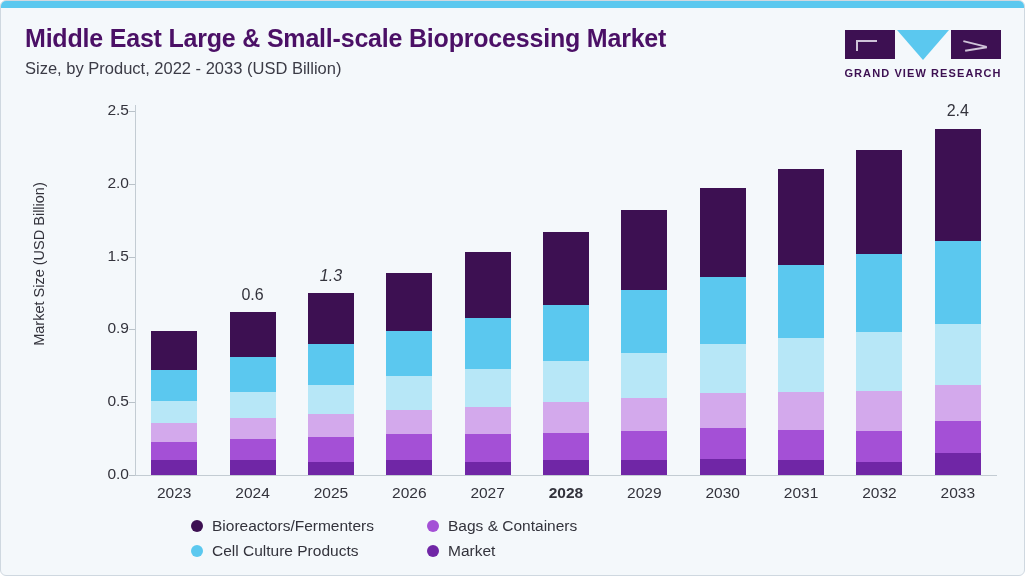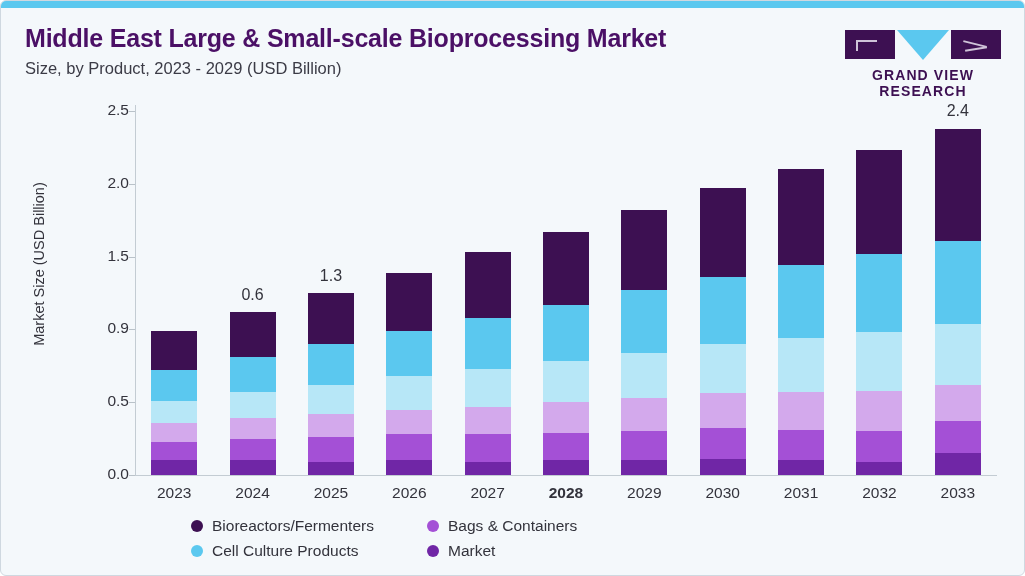--- a/index.html
+++ b/index.html
@@ -96,21 +96,21 @@
   }
   #logo-triangle {
     width: 0; height: 0;
     border-left: 26px solid transparent;
     border-right: 26px solid transparent;
     border-top: 30px solid #5bc8ef;
   }
   #logo-text {
     margin-top: 7px;
     text-align: center;
-    font-size: 14px;
+    font-size: 11px;
     font-weight: bold;
     letter-spacing: 1.1px;
     color: #3d1052;
   }
   
   #plot-area {
     position: absolute;
     left: 0;
     top: 85px;
     width: 1025px;
@@ -236,21 +236,21 @@
 </head>
 <body>
 
 <div id="chart-card">
 
   <div id="accent-bar"></div>
 
   <div id="header">
     <div id="title-block">
       <div id="chart-title">Middle East Large &amp; Small-scale Bioprocessing Market</div>
-      <div id="chart-subtitle">Size, by Product, 2023 - 2029 (USD Billion)</div>
+      <div id="chart-subtitle">Size, by Product, 2022 - 2033 (USD Billion)</div>
     </div>
 
     <div id="logo">
       <div id="logo-marks">
         <div class="logo-square left">
           <div class="logo-g"></div>
         </div>
         <div id="logo-triangle"></div>
         <div class="logo-square right">
           <div class="logo-r1"></div>
@@ -306,21 +306,21 @@
         <div class="bar-group" style="left: 164.909px; height: 389px;">
           <div class="bar-stack">
             <div class="bar-seg" style="height: 50.96px; background: rgb(61, 16, 82);"></div>
             <div class="bar-seg" style="height: 40.768px; background: rgb(91, 200, 239);"></div>
             <div class="bar-seg" style="height: 29.12px; background: rgb(183, 231, 247);"></div>
             <div class="bar-seg" style="height: 23.296px; background: rgb(211, 169, 236);"></div>
             <div class="bar-seg" style="height: 24.752px; background: rgb(164, 80, 214);"></div>
             <div class="bar-seg" style="height: 13.104px; background: rgb(112, 38, 166);"></div>
           </div>
         </div>
-        <div class="bar-total-label" style="left: 164.909px; top: 181px;">1.3</div>
+        <div class="bar-total-label" style="left: 164.909px; top: 181px; font-style: italic;">1.3</div>
         <div class="x-tick-label" style="left: 164.909px;">2025</div>
         <div class="bar-group" style="left: 243.273px; height: 389px;">
           <div class="bar-stack">
             <div class="bar-seg" style="height: 58.24px; background: rgb(61, 16, 82);"></div>
             <div class="bar-seg" style="height: 45.136px; background: rgb(91, 200, 239);"></div>
             <div class="bar-seg" style="height: 33.488px; background: rgb(183, 231, 247);"></div>
             <div class="bar-seg" style="height: 24.752px; background: rgb(211, 169, 236);"></div>
             <div class="bar-seg" style="height: 26.208px; background: rgb(164, 80, 214);"></div>
             <div class="bar-seg" style="height: 14.56px; background: rgb(112, 38, 166);"></div>
           </div>

